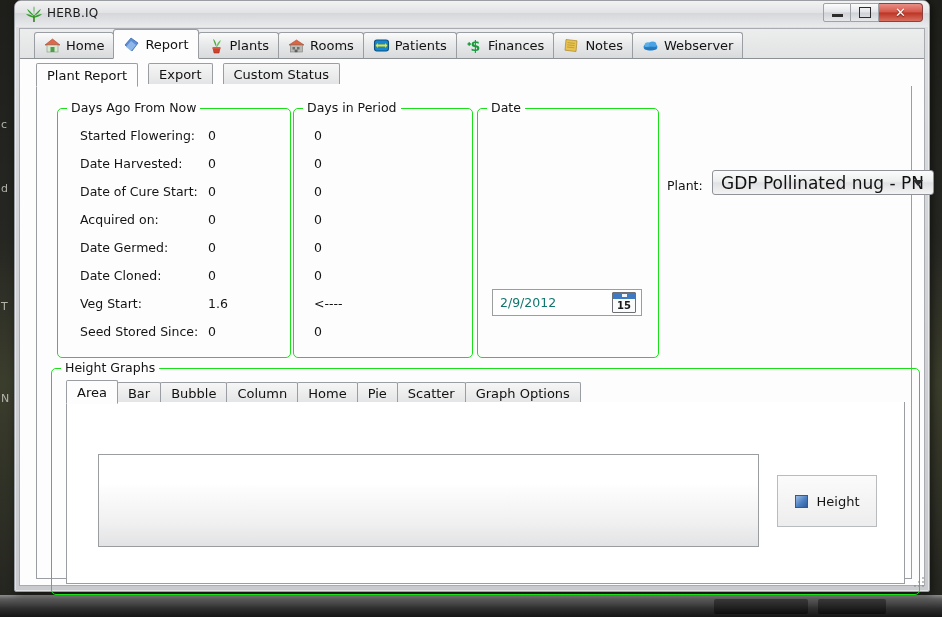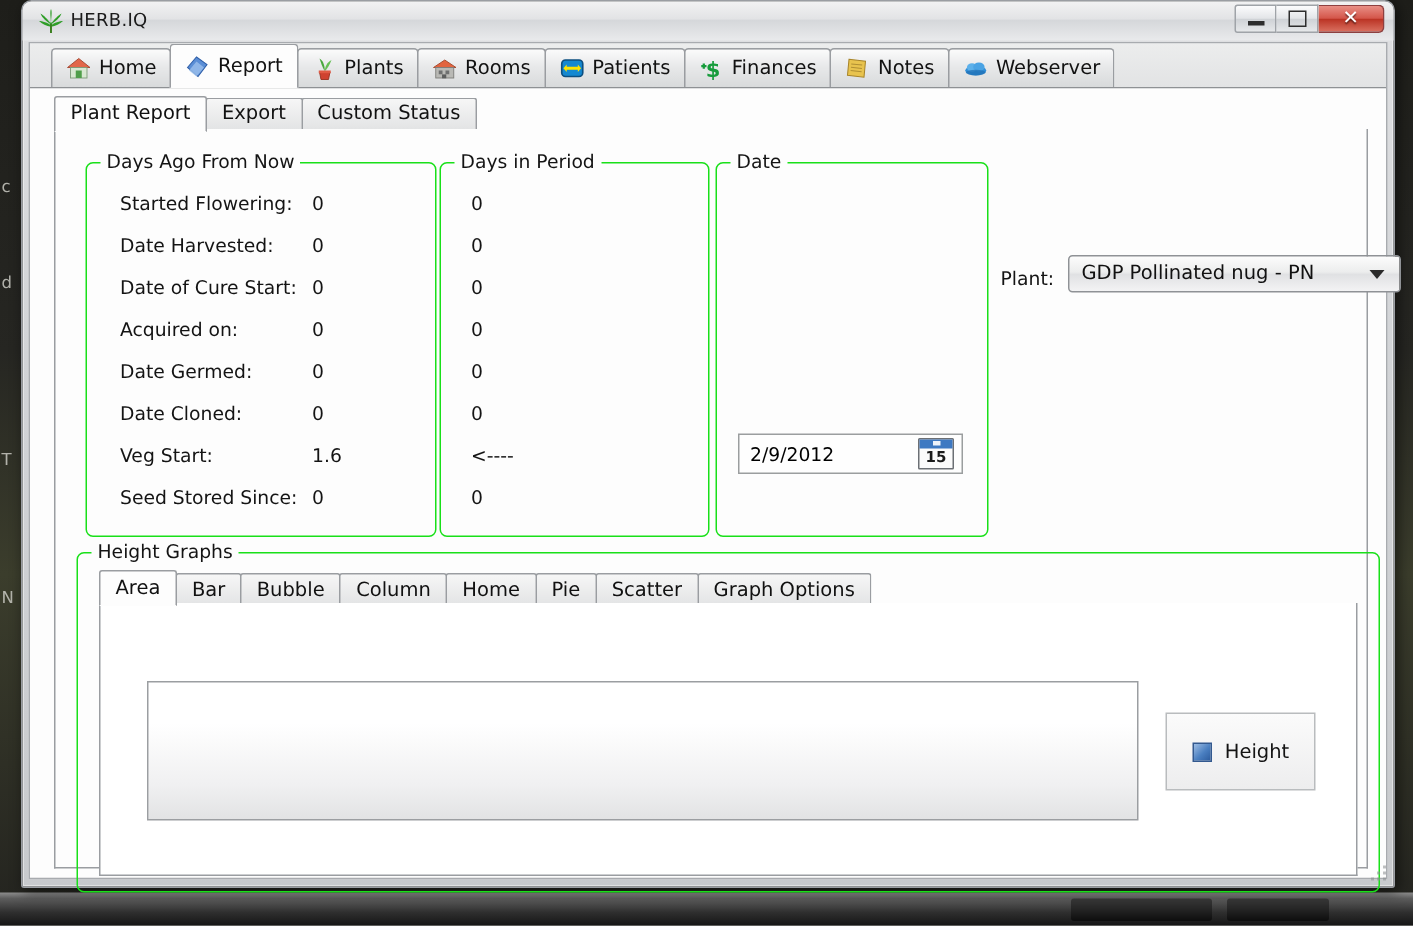--- a/index.html
+++ b/index.html
@@ -62,21 +62,21 @@
      margin-right:-1px;position:relative;}
   .mtab.active{height:30px;background:#fdfdfd;border-bottom:1px solid #fdfdfd;
      z-index:3;margin-bottom:-1px;}
   .mtab .ic{width:17px;height:17px;position:relative;flex:0 0 17px;}
 
   
   .ic svg{display:block;}
 
   
   #page{position:absolute;left:0;right:0;top:30px;bottom:0;background:#fdfdfd;}
-  #subtabs{position:absolute;left:16px;top:4px;display:flex;align-items:center;height:24px;}
+  #subtabs{position:absolute;left:16px;top:4px;display:flex;align-items:flex-start;height:24px;gap:11px;}
   .stab{height:21px;padding:0 10px;font-size:13px;color:#111;display:flex;align-items:center;
      border:1px solid #9a9da1;border-bottom:none;border-radius:2px 2px 0 0;
      background:linear-gradient(180deg,#f6f6f6,#e3e4e5);margin-right:-1px;box-sizing:border-box;}
   .stab.active{height:24px;background:#fdfdfd;border-bottom:1px solid #fdfdfd;
      margin-bottom:-1px;z-index:3;position:relative;}
   #subpanel{position:absolute;left:16px;right:12px;top:27px;bottom:6px;
      border:1px solid #9a9da1;border-top:none;background:#fdfdfd;box-sizing:border-box;}
 
   
   .grp{position:absolute;border:1.5px solid #19e019;border-radius:5px;box-sizing:border-box;padding-left:44px;}
@@ -86,31 +86,31 @@
   .rowlist{position:absolute;left:0;right:0;top:12px;}
   .grow{height:28px;display:flex;align-items:center;font-size:12.5px;color:#141414;}
   .glbl{padding-left:22px;width:150px;box-sizing:border-box;}
   .gval{width:40px;}
   .gone{padding-left:20px;}
 
   
   #plantlbl{position:absolute;font-size:12.5px;color:#141414;}
   .combo{position:absolute;box-sizing:border-box;border:1px solid #8f9296;border-radius:3px;
      background:linear-gradient(180deg,#fcfcfc 0%,#eceded 45%,#e0e1e3 52%,#f3f3f4 100%);
-     display:flex;align-items:center;padding:0 8px;font-size:13px;color:#111;}
+     display:flex;align-items:center;padding:0 8px;font-size:17px;color:#111;}
   .combo .arrow{position:absolute;right:10px;width:0;height:0;
      border-left:5px solid transparent;border-right:5px solid transparent;border-top:6px solid #2a2a2a;}
   .btn{position:absolute;box-sizing:border-box;border:1px solid #7d96b5;border-radius:3px;
      background:linear-gradient(180deg,#f4f8fc 0%,#dfeaf6 42%,#c9dcf0 50%,#e3eefa 100%);
      display:flex;align-items:center;justify-content:center;font-size:12.5px;color:#111;}
 
   
   .datefield{position:absolute;box-sizing:border-box;border:1px solid #9b9e9f;
      background:#fefefe;display:flex;align-items:center;}
-  .datefield .dtxt{padding-left:7px;font-size:12.5px;color:#000000;flex:1;}
+  .datefield .dtxt{padding-left:7px;font-size:12.5px;color:#0f766e;flex:1;}
   .calicon{width:24px;height:21px;margin-right:5px;border:1px solid #6c7075;
      background:#fbfbfb;box-sizing:border-box;position:relative;border-radius:1px;}
   .calicon .chead{position:absolute;left:0;right:0;top:0;height:6px;background:#3e79c2;}
   .calicon .cdot{position:absolute;left:9px;top:1px;width:5px;height:3px;background:#eef3fa;}
   .calicon .cnum{position:absolute;left:0;right:0;top:6px;text-align:center;
      font-size:10px;color:#1a1a1a;font-weight:bold;line-height:13px;}
 
   
   #gtabs{position:absolute;left:14px;top:10px;display:flex;align-items:flex-end;height:24px;}
   #graphpanel{position:absolute;left:14px;right:14px;top:33px;bottom:10px;

